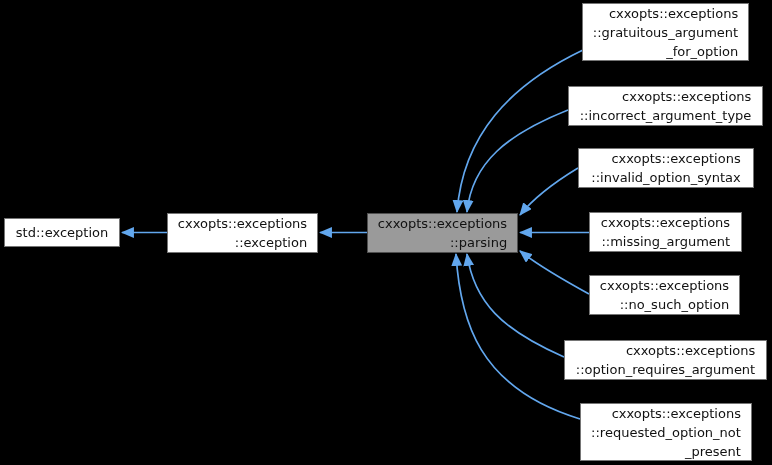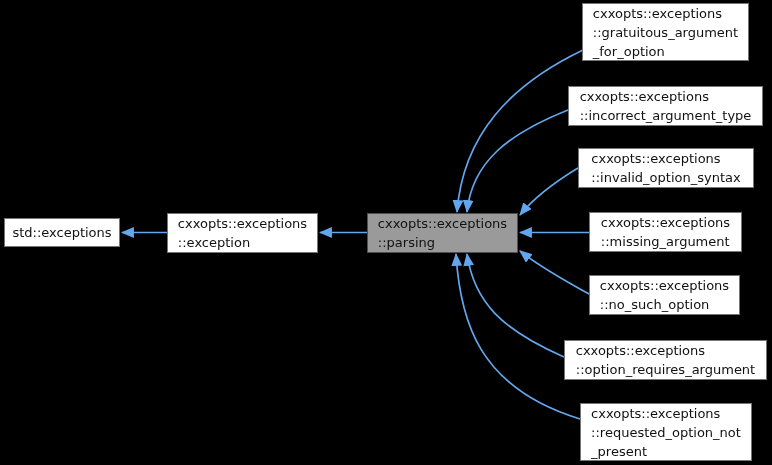--- a/index.html
+++ b/index.html
@@ -30,21 +30,21 @@
     fill: var(--color-edge, #62a7ee);
     stroke: none;
   }
   .node {
     position: absolute;
     z-index: 2;
     box-sizing: border-box;
     display: flex;
     align-items: center;
     justify-content: center;
-    text-align: left;
+    text-align: right;
     white-space: pre-line;
     font-size: 13px;
     line-height: 19px;
     background: var(--color-node_fill, #ffffff);
     border: 1px solid var(--color-node_border, #757575);
     color: var(--color-text, #111111);
     cursor: pointer;
   }
   .node.current {
     background: var(--color-highlight_fill, #9a9a9a);
@@ -78,21 +78,21 @@
     <path class="edge" d="M367,232.5 L320,232.5" marker-end="url(#arrow)"></path>
     <path class="edge" d="M583,50 C510,85 463,135 457,212" marker-end="url(#arrow)"></path>
     <path class="edge" d="M568,110 C508,134 472,162 467,212" marker-end="url(#arrow)"></path>
     <path class="edge" d="M578,168 C550,185 532,200 520,215" marker-end="url(#arrow)"></path>
     <path class="edge" d="M589,232.5 L520,232.5" marker-end="url(#arrow)"></path>
     <path class="edge" d="M589,294 C558,277 535,263 520,251" marker-end="url(#arrow)"></path>
     <path class="edge" d="M564,357 C502,330 474,302 467,254" marker-end="url(#arrow)"></path>
     <path class="edge" d="M580,419 C478,388 460,320 456,254" marker-end="url(#arrow)"></path>
   </svg>
 
-  <div class="node n-std">std::exceptions</div>
+  <div class="node n-std">std::exception</div>
 
   <div class="node n-exception">cxxopts::exceptions
 ::exception</div>
 
   <div class="node current n-parsing">cxxopts::exceptions
 ::parsing</div>
 
   <div class="node n-d0">cxxopts::exceptions
 ::gratuitous_argument
 _for_option</div>

